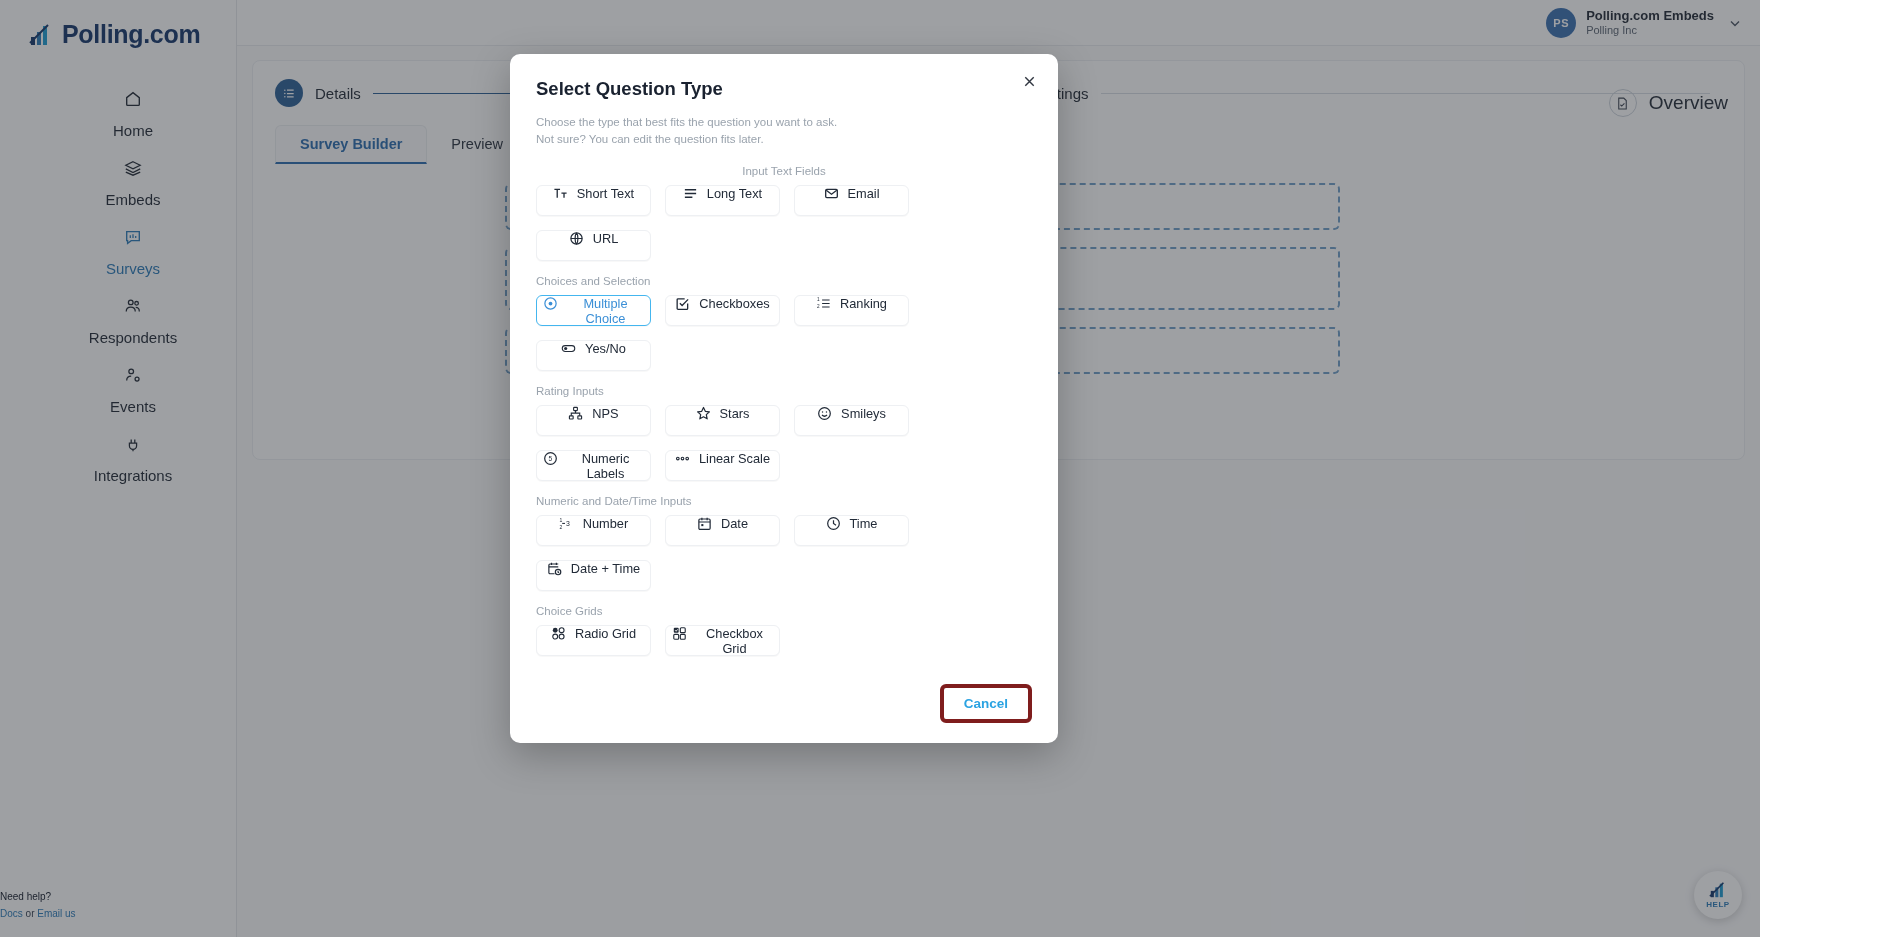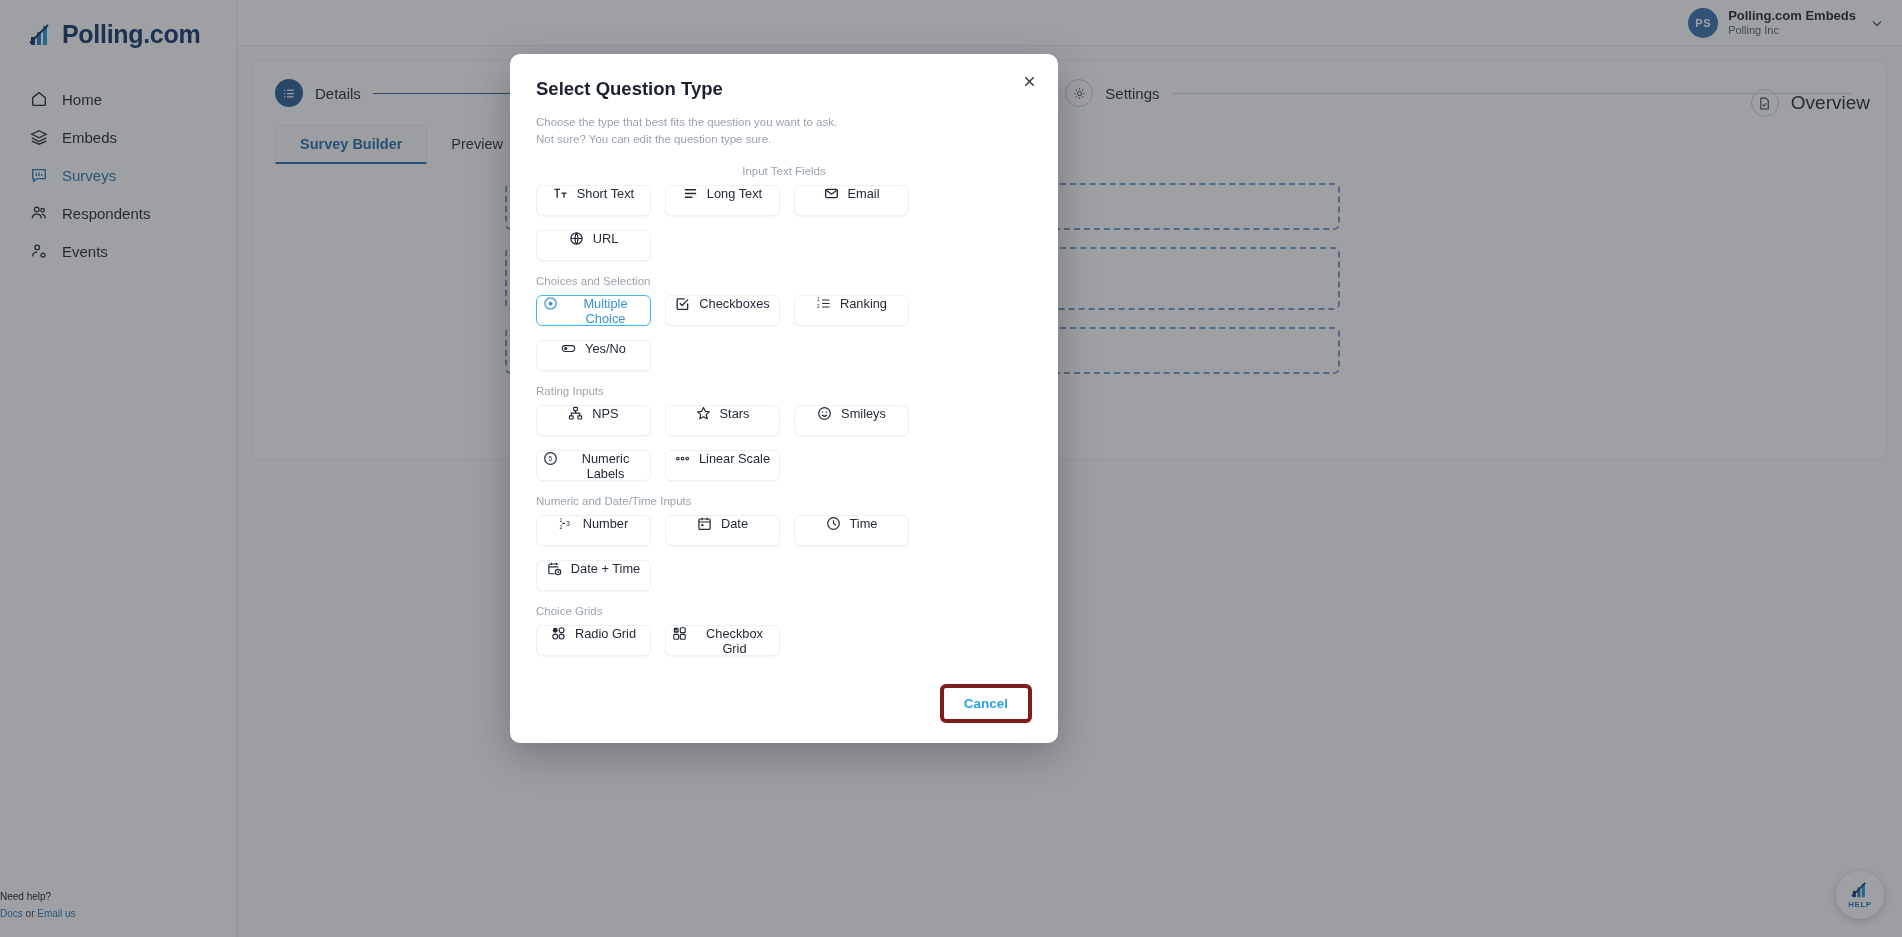--- a/index.html
+++ b/index.html
@@ -2,35 +2,35 @@
 <html><head>
 <meta charset="utf-8">
 <style>
   * { box-sizing: border-box; margin: 0; padding: 0; }
   html, body {
     width: 1902px; height: 937px;
     font-family: "Liberation Sans", sans-serif;
     overflow: hidden;
     background: #ffffff;
   }
-  .app { position: relative; width: 1902px; height: 937px; }
+  .app { position: relative; width: 1760px; height: 937px; }
 
   
   .sidebar {
     position: absolute; left: 0; top: 0; width: 237px; height: 937px;
     background: #ffffff; border-right: 1px solid #e5e7eb;
     display: flex; flex-direction: column;
   }
   .brand { display: flex; align-items: center; gap: 8px; padding: 20px 0 18px 28px; }
   .brand-logo { width: 26px; height: 26px; flex: 0 0 auto; }
   .brand-text { font-size: 25px; font-weight: bold; color: #14366b; letter-spacing: -0.3px; }
   .nav { margin-top: 14px; display: flex; flex-direction: column; gap: 2px; }
   .nav-item {
     display: flex; align-items: center; gap: 14px;
-    padding: 9px 0 9px 30px; font-size: 15px; color: #1f2733; cursor: pointer;
+    padding: 9px 0 9px 30px; font-size: 15px; color: #1f2733; cursor: pointer; flex-direction: column;
   }
   .nav-item .ico { width: 18px; height: 18px; display: flex; align-items: center; justify-content: center; flex: 0 0 18px; }
   .nav-item.active { color: #2b7ab8; }
   .nav-item.active .ico svg { stroke: #2b7ab8; }
   .nav-spacer { flex: 1 1 auto; }
   .need-help { padding-bottom: 18px; font-size: 10px; color: #111827; }
   .need-help .nh-title { margin-bottom: 6px; }
   .need-help a { color: #2b7ab8; text-decoration: none; cursor: pointer; }
   .need-help .sep { color: #374151; }
 
@@ -194,20 +194,29 @@
         <span class="ico">
           <svg viewBox="0 0 20 20" width="18" height="18" fill="none" stroke="#1f2733" stroke-width="1.4">
             <circle cx="8" cy="6" r="2.6"></circle>
             <path d="M3 16c0-3 2.2-4.8 5-4.8"></path>
             <circle cx="14.5" cy="14.5" r="2.2"></circle>
           </svg>
         </span>
         <span>Events</span>
       </div>
 
+      <div class="nav-item">
+        <span class="ico">
+          <svg viewBox="0 0 20 20" width="18" height="18" fill="none" stroke="#1f2733" stroke-width="1.4">
+            <path d="M6 9h8v3a4 4 0 0 1-8 0z"></path>
+            <path d="M8 9V5M12 9V5M10 16v2"></path>
+          </svg>
+        </span>
+        <span>Integrations</span>
+      </div>
     </nav>
 
     <div class="nav-spacer"></div>
 
     <div class="need-help">
       <div class="nh-title">Need help?</div>
       <div>
         <a>Docs</a>
         <span class="sep">or</span>
         <a>Email us</a>
@@ -299,21 +308,21 @@
   <div class="modal">
     <div class="modal-close">
       <svg viewBox="0 0 16 16" width="15" height="15" fill="none" stroke="#303640" stroke-width="1.5">
         <path d="M3.5 3.5 L12.5 12.5 M12.5 3.5 L3.5 12.5"></path>
       </svg>
     </div>
 
     <div class="modal-title">Select Question Type</div>
     <div class="modal-sub">
       <div>Choose the type that best fits the question you want to ask.</div>
-      <div>Not sure? You can edit the question type sure.</div>
+      <div>Not sure? You can edit the question fits later.</div>
     </div>
 
     <div class="group-label first">Input Text Fields</div>
     <div class="btn-row">
       <button class="type-btn">
         <span class="gi">
           <svg viewBox="0 0 16 16" width="15" height="15" fill="none" stroke="#222b38" stroke-width="1.4">
             <path d="M1.5 3.5h6M4.5 3.5v9"></path>
               <path d="M9 7.5h5.5M11.75 7.5v5"></path>
           </svg>

